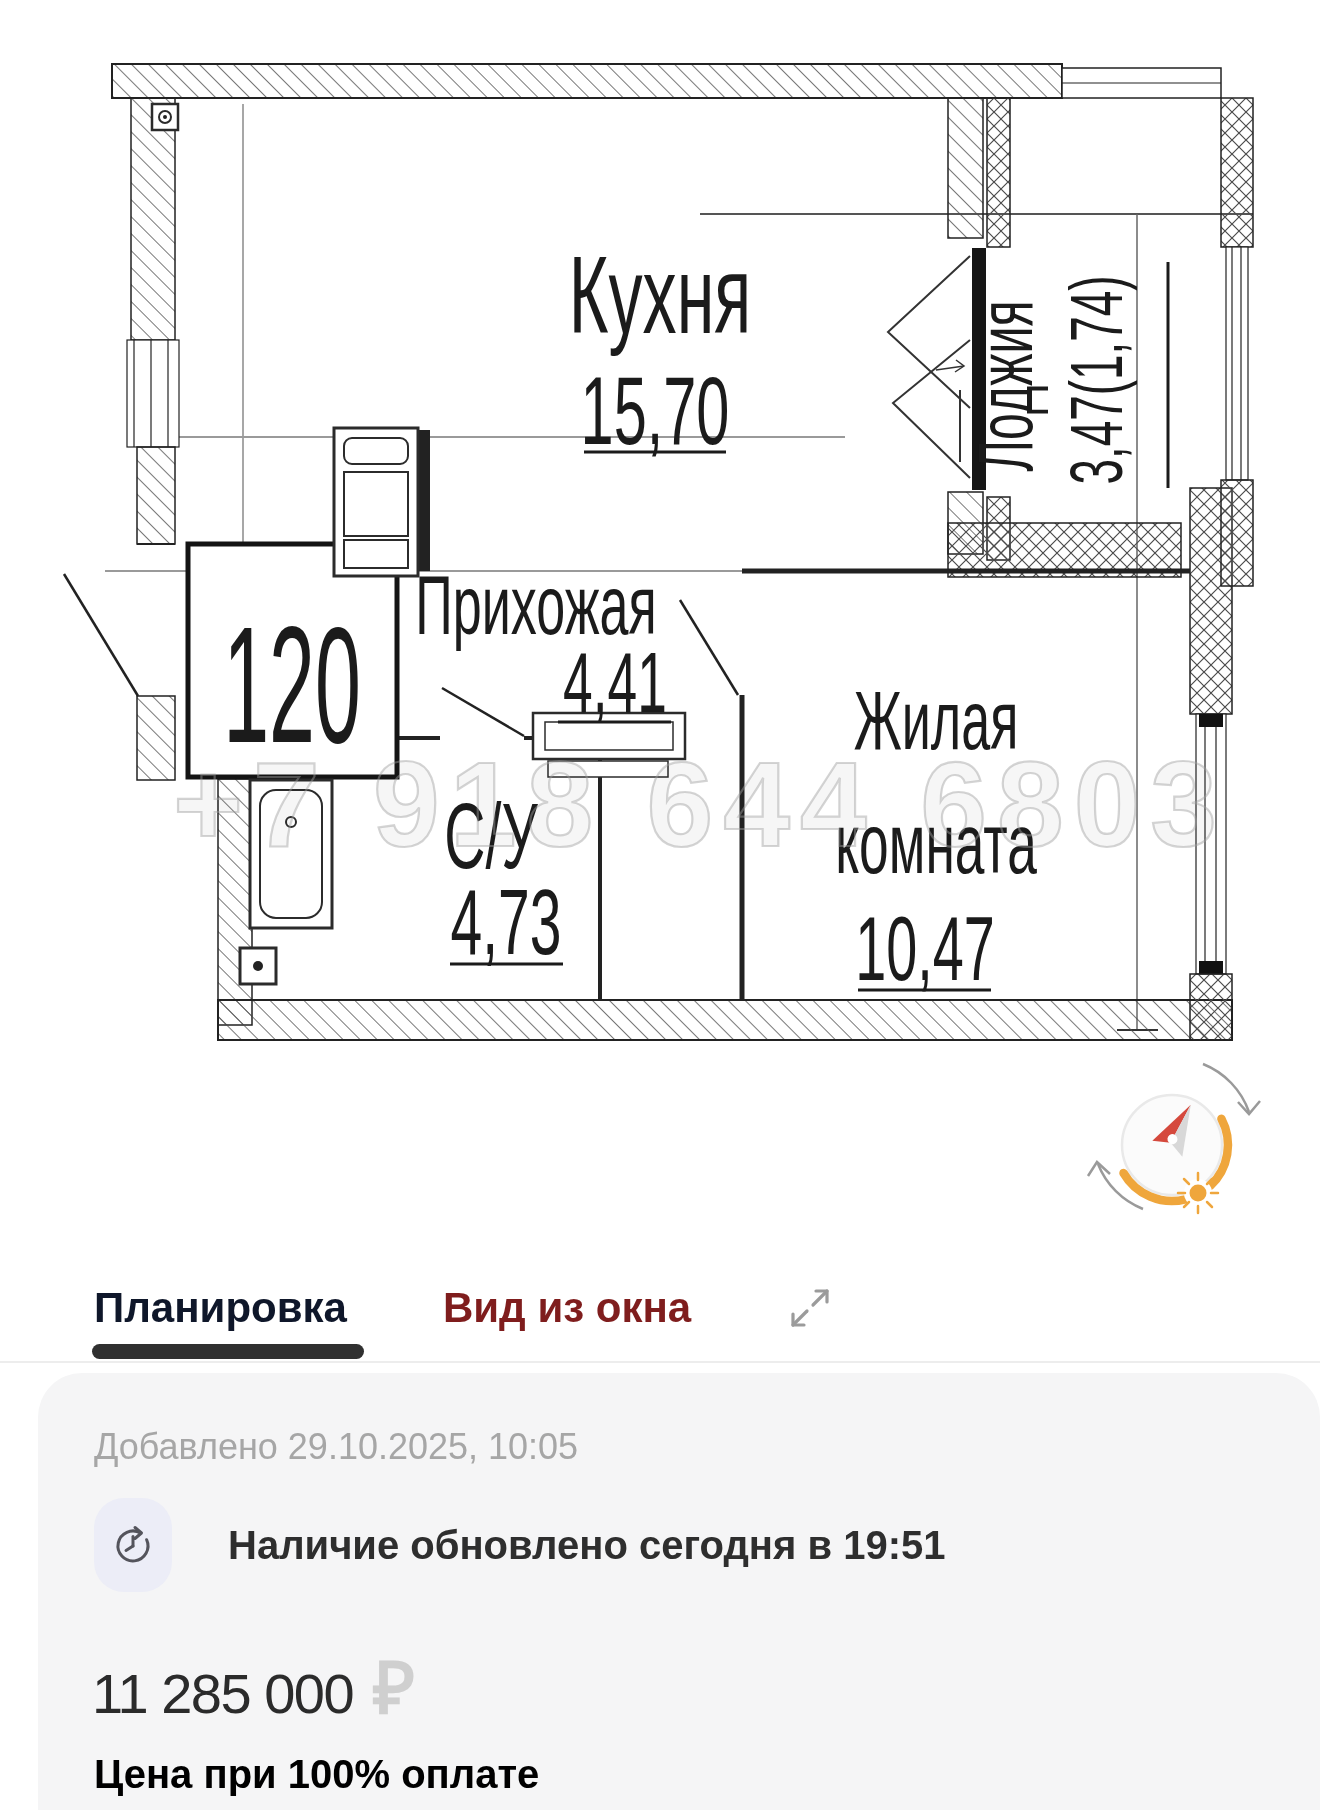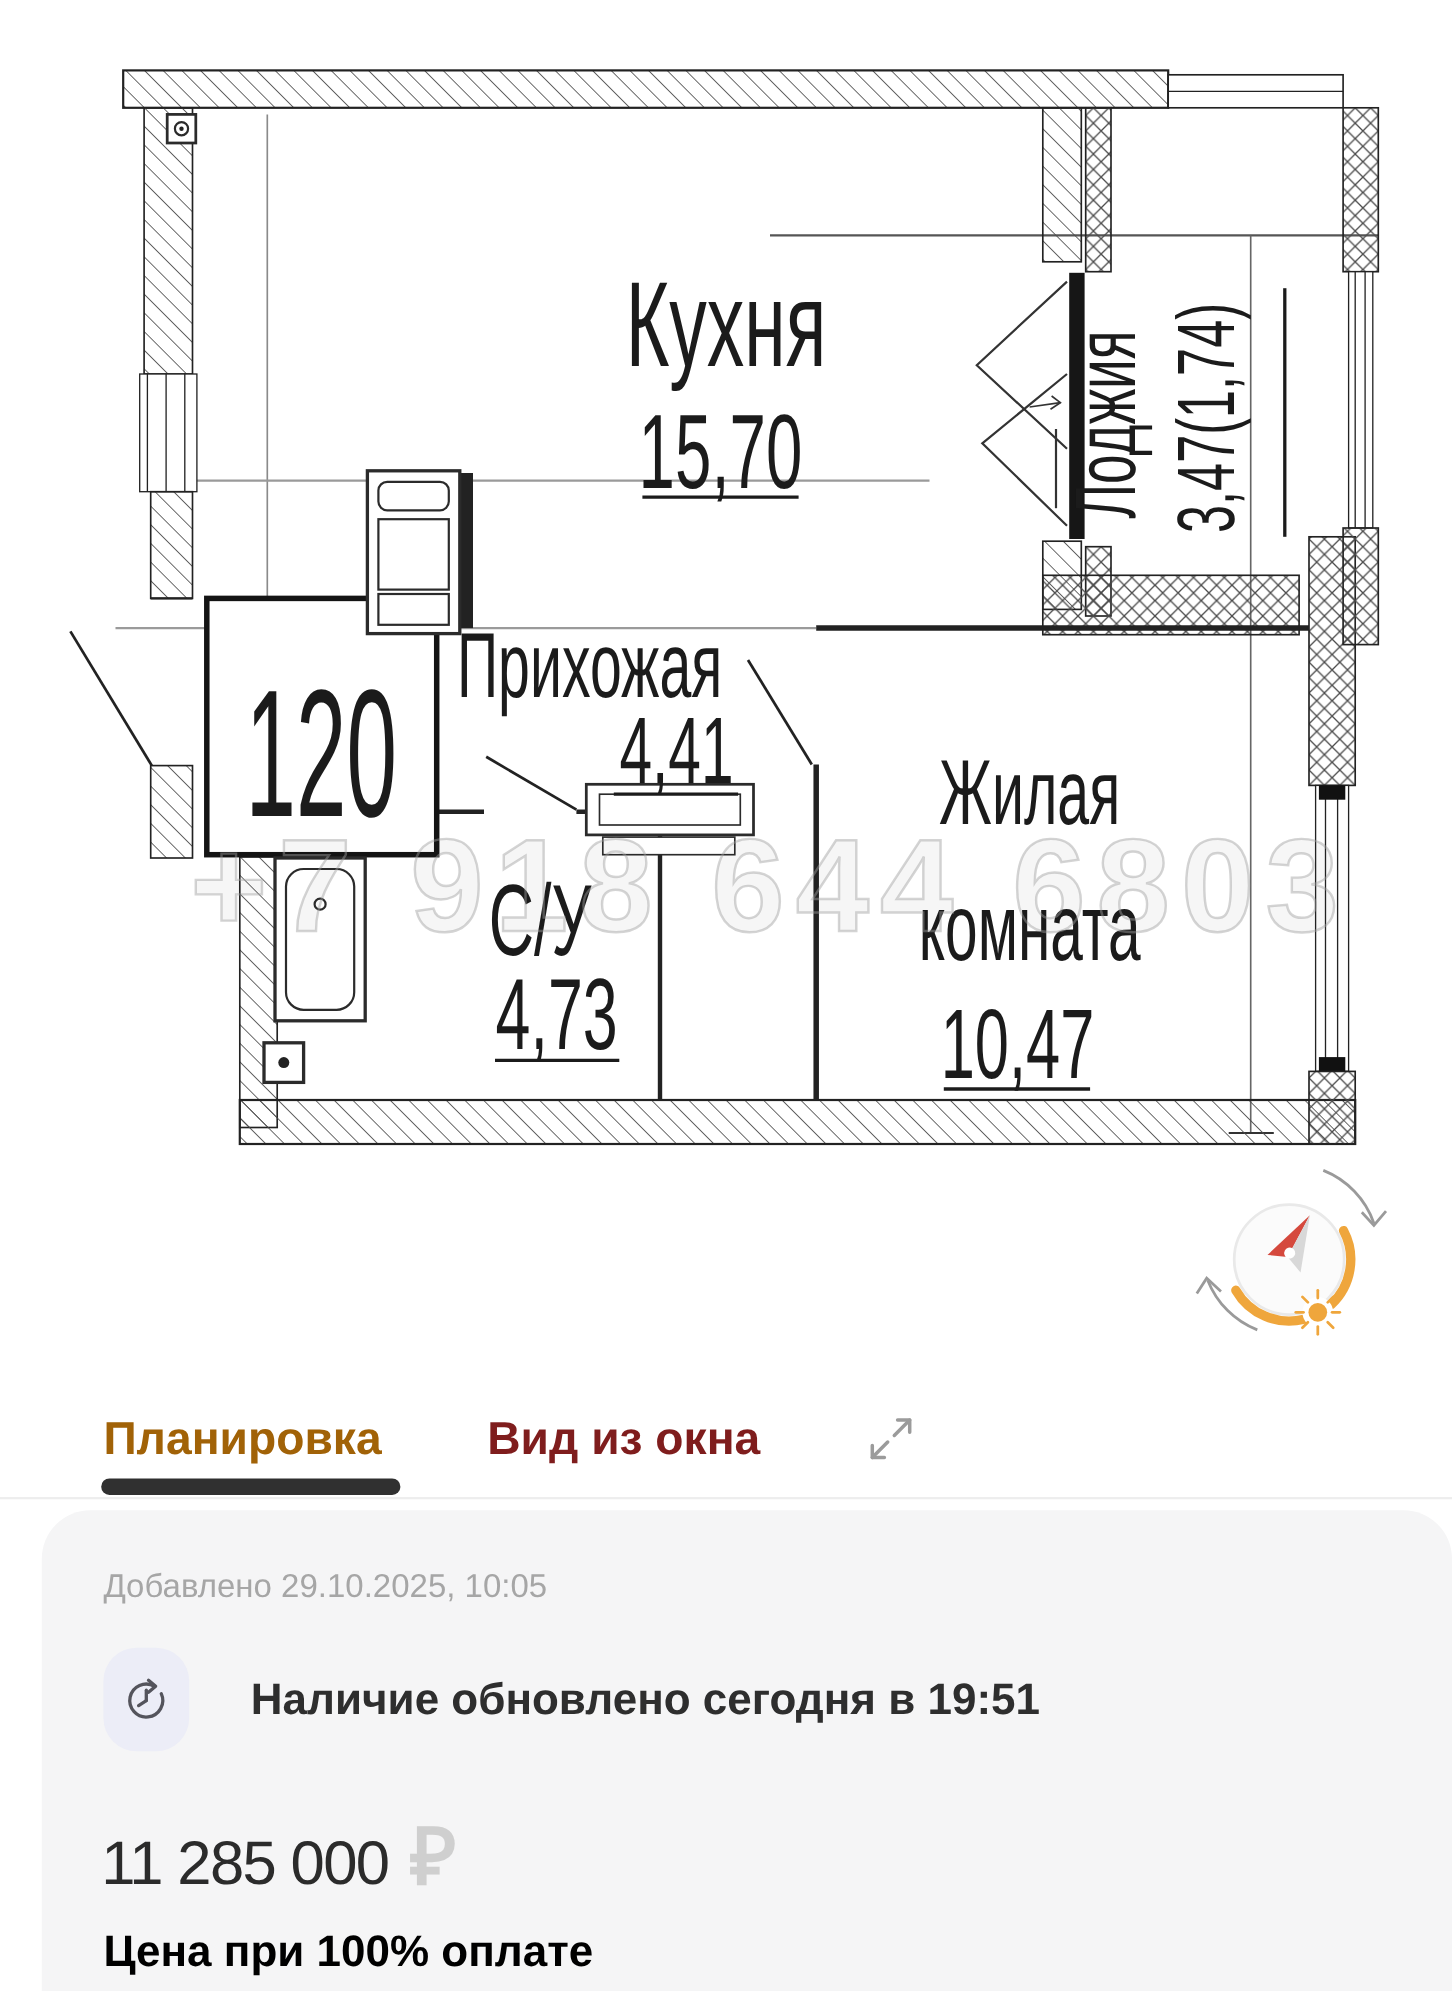--- a/index.html
+++ b/index.html
@@ -5,31 +5,31 @@
   html,body{margin:0;padding:0;background:#ffffff;}
   .screen{position:relative;width:1320px;height:1810px;background:#ffffff;overflow:hidden;
           font-family:"Liberation Sans",sans-serif;}
   .plan-area{position:absolute;top:0;left:0;width:1320px;height:1240px;}
   .plan-area svg{display:block;width:100%;height:100%;}
   svg text{font-family:"Liberation Sans",sans-serif;fill:#1b1b1b;}
 
   .tabs{position:absolute;top:1272px;left:0;right:0;height:72px;display:flex;align-items:center;
         padding-left:94px;font-size:42px;font-weight:700;}
   .tab{color:#7f1d1d;white-space:nowrap;cursor:pointer;}
-  .tab.active{color:#a16207;}
+  .tab.active{color:#0f172a;}
   .tab + .tab{margin-left:96px;}
   .tab-group{display:flex;align-items:center;margin-left:96px;cursor:pointer;}
   .tab-group .expand-ico{width:46px;height:46px;margin-right:30px;flex:0 0 auto;}
   .tab-underline{position:absolute;top:1344px;left:92px;width:272px;height:15px;border-radius:8px;
         background:#303030;}
   .tabs-divider{position:absolute;top:1361px;left:0;right:0;height:2px;background:#ededed;}
 
   .info-card{position:absolute;top:1373px;left:38px;width:1282px;height:437px;
         background:#f5f5f6;border-radius:44px 44px 0 0;}
-  .added{position:absolute;top:1426px;left:94px;font-size:30px;font-weight:500;color:#a6a6a6;}
+  .added{position:absolute;top:1426px;left:94px;font-size:36px;font-weight:500;color:#a6a6a6;}
   .avail-row{position:absolute;top:1498px;left:94px;display:flex;align-items:center;}
   .avail-badge{width:78px;height:94px;border-radius:30px;background:#ecedf7;
         display:flex;align-items:center;justify-content:center;flex:0 0 auto;}
   .avail-text{margin-left:56px;font-size:40px;font-weight:600;color:#2e2e2e;white-space:nowrap;}
   .price-row{position:absolute;top:1636px;left:92px;display:flex;align-items:baseline;}
   .price-value{font-size:56px;font-weight:400;letter-spacing:-1.5px;color:#2b2b2b;}
   .price-currency{margin-left:20px;font-size:72px;font-weight:700;color:#cfcfcf;}
   .price-note{position:absolute;top:1752px;left:94px;font-size:40px;font-weight:600;color:#000000;}
 </style>
 </head>

